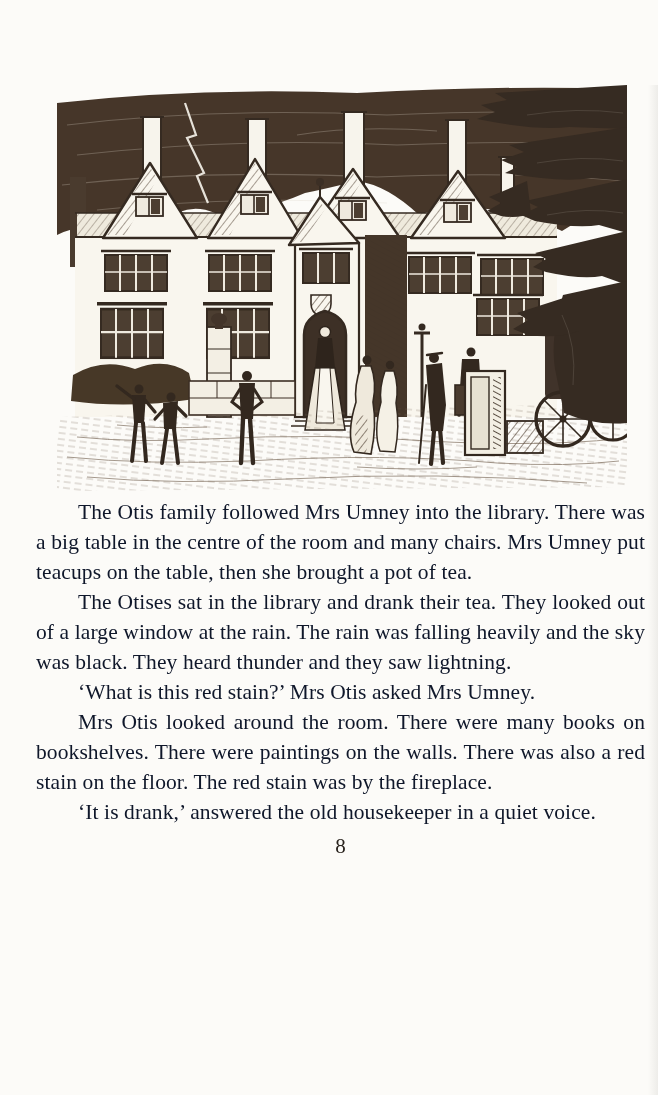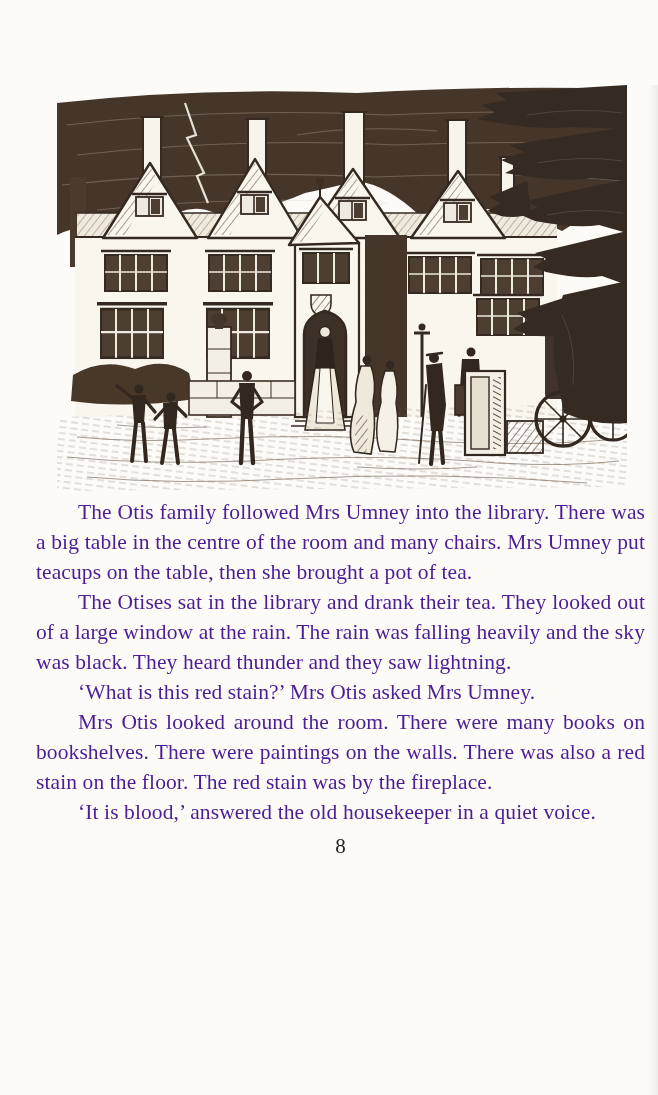--- a/index.html
+++ b/index.html
@@ -28,21 +28,21 @@
   .body-text{
     margin-left:36px;
     width:609px;
   }
   .body-text p{
     margin:0;
     text-indent:42px;
     font-size:21.5px;
     line-height:30px;
     text-align:justify;
-    color:#4c1d95;
+    color:#0f172a;
     letter-spacing:.1px;
   }
   .page-number{
     margin-top:7px;
     margin-left:36px;
     width:609px;
     text-align:center;
     font-size:21px;
     color:#29231e;
   }
@@ -319,19 +319,19 @@
         </g>
       </g>
     </svg>
   </figure>
 
   <div class="body-text">
     <p>The Otis family followed Mrs Umney into the library. There was a big table in the centre of the room and many chairs. Mrs Umney put teacups on the table, then she brought a pot of tea.</p>
     <p>The Otises sat in the library and drank their tea. They looked out of a large window at the rain. The rain was falling heavily and the sky was black. They heard thunder and they saw lightning.</p>
     <p>‘What is this red stain?’ Mrs Otis asked Mrs Umney.</p>
     <p>Mrs Otis looked around the room. There were many books on bookshelves. There were paintings on the walls. There was also a red stain on the floor. The red stain was by the fireplace.</p>
-    <p>‘It is blood,’ answered the old housekeeper in a quiet voice.</p>
+    <p>‘It is drank,’ answered the old housekeeper in a quiet voice.</p>
   </div>
 
   <div class="page-number">8</div>
 
   <div class="edge-shade"></div>
 </div>
 
 </body></html>

